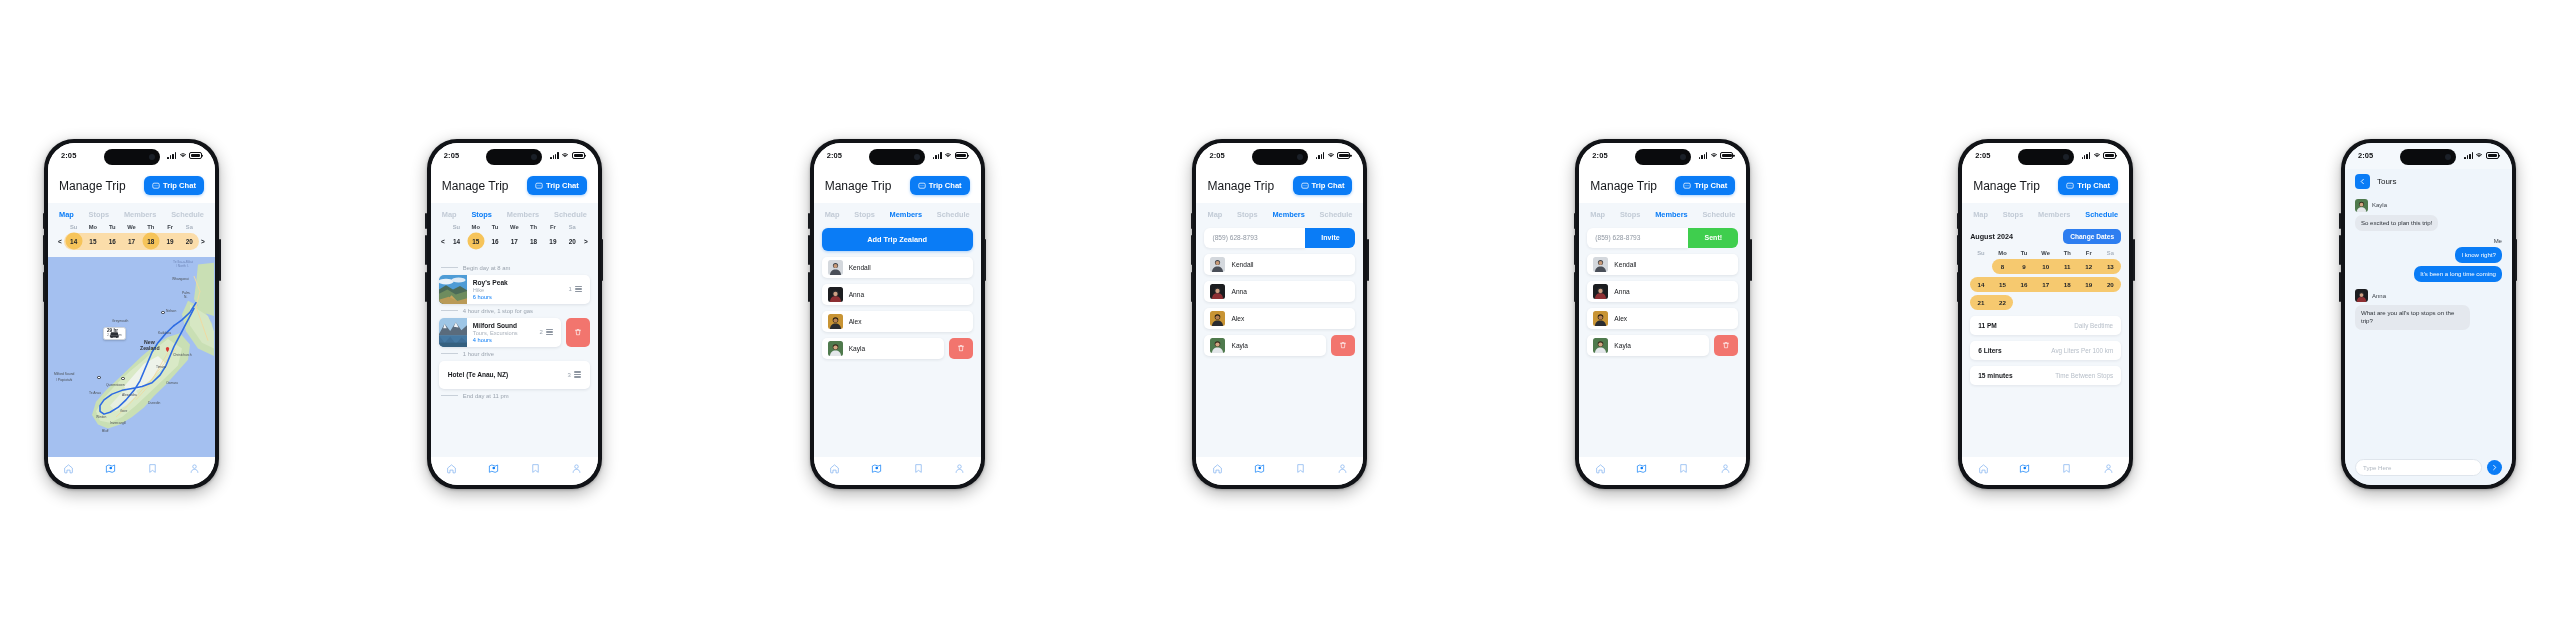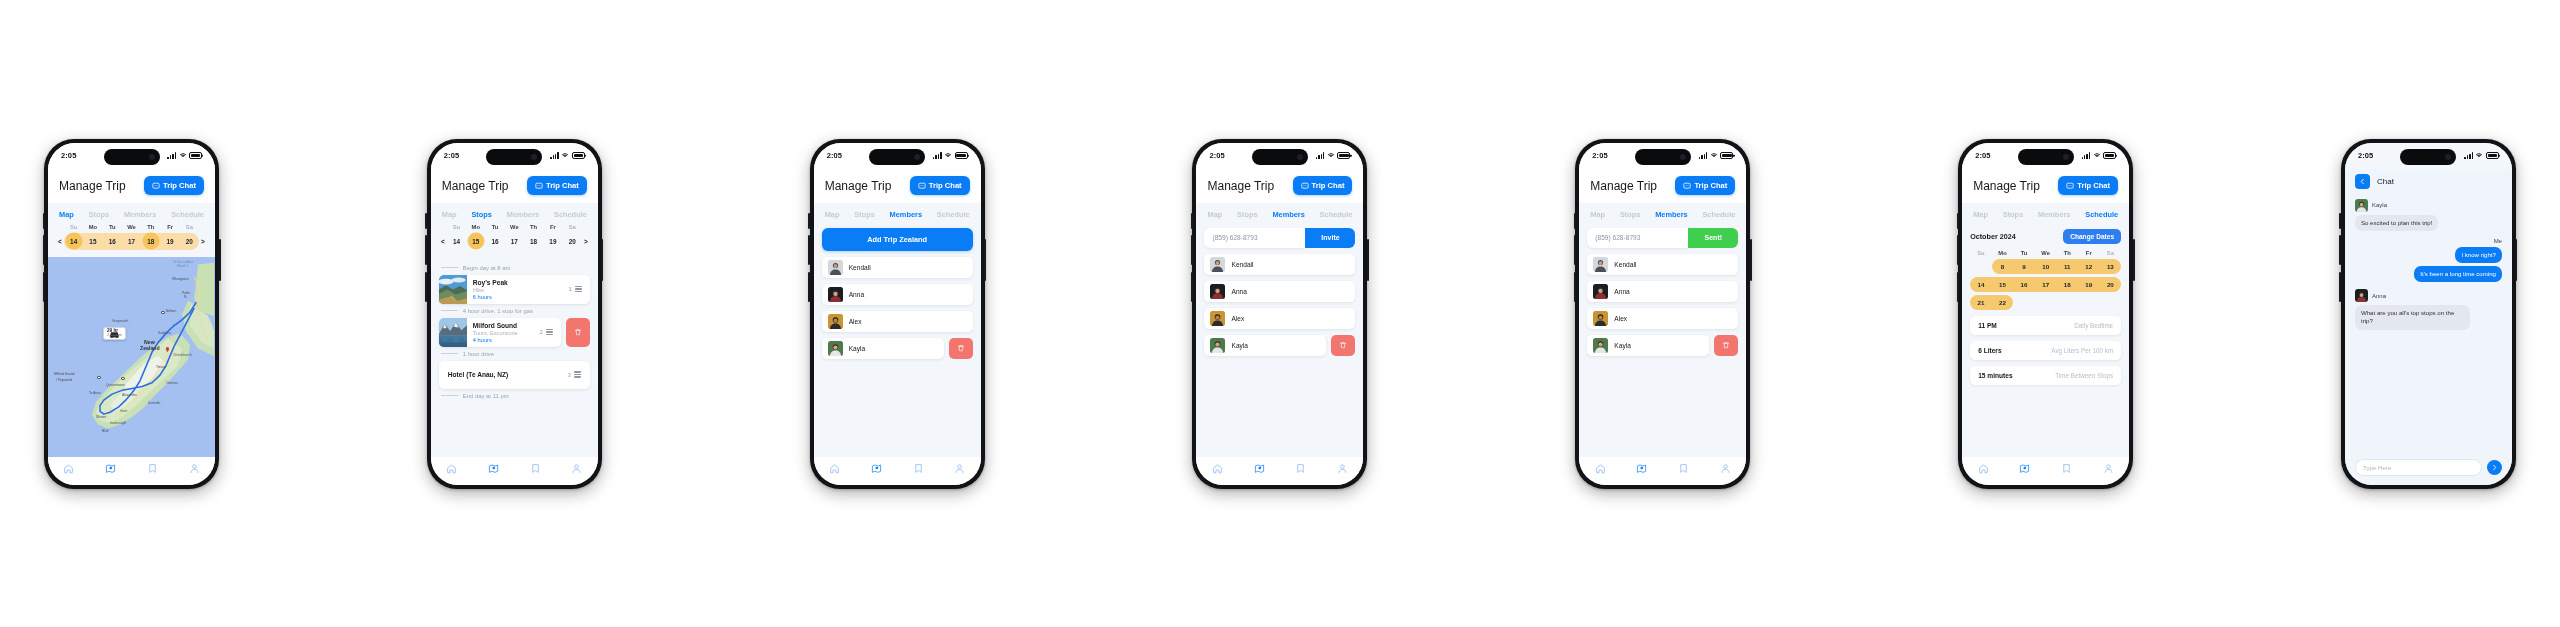--- a/index.html
+++ b/index.html
@@ -1196,21 +1196,21 @@
         <div class="tabs">
           <div class="tab">Map</div>
           <div class="tab">Stops</div>
           <div class="tab">Members</div>
           <div class="tab active">Schedule</div>
         </div>
       </div>
 
       <div class="schedule">
         <div class="monthrow">
-          <div class="monthlabel">October 2024</div>
+          <div class="monthlabel">August 2024</div>
           <div class="changebtn">Change Dates</div>
         </div>
 
         <div class="cal-dow">
           <span>Su</span>
           <span class="dark">Mo</span>
           <span class="dark">Tu</span>
           <span class="dark">We</span>
           <span class="dark">Th</span>
           <span class="dark">Fr</span>
@@ -1312,21 +1312,21 @@
         </div>
       </div>
 
       <div class="chatscreen">
         <div class="chat-head">
           <div class="backbtn">
             <svg width="7" height="7" viewBox="0 0 16 16">
                 <path d="M10 3 5 8l5 5" fill="none" stroke="#fff" stroke-width="2" stroke-linecap="round" stroke-linejoin="round"></path>
               </svg>
           </div>
-          <div class="chat-title">Chat</div>
+          <div class="chat-title">Tours</div>
         </div>
 
         <div class="chat-body">
           <div class="msg-group">
             <div class="msg-from">
               <span class="avatar">
                   <svg viewBox="0 0 30 30" preserveAspectRatio="none">
                     <rect width="30" height="30" fill="#4f7a4d"></rect>
                     <circle cx="15" cy="12" r="5.6" fill="#3a2a1c"></circle>
                     <circle cx="15" cy="13" r="4.2" fill="#d3a783"></circle>

